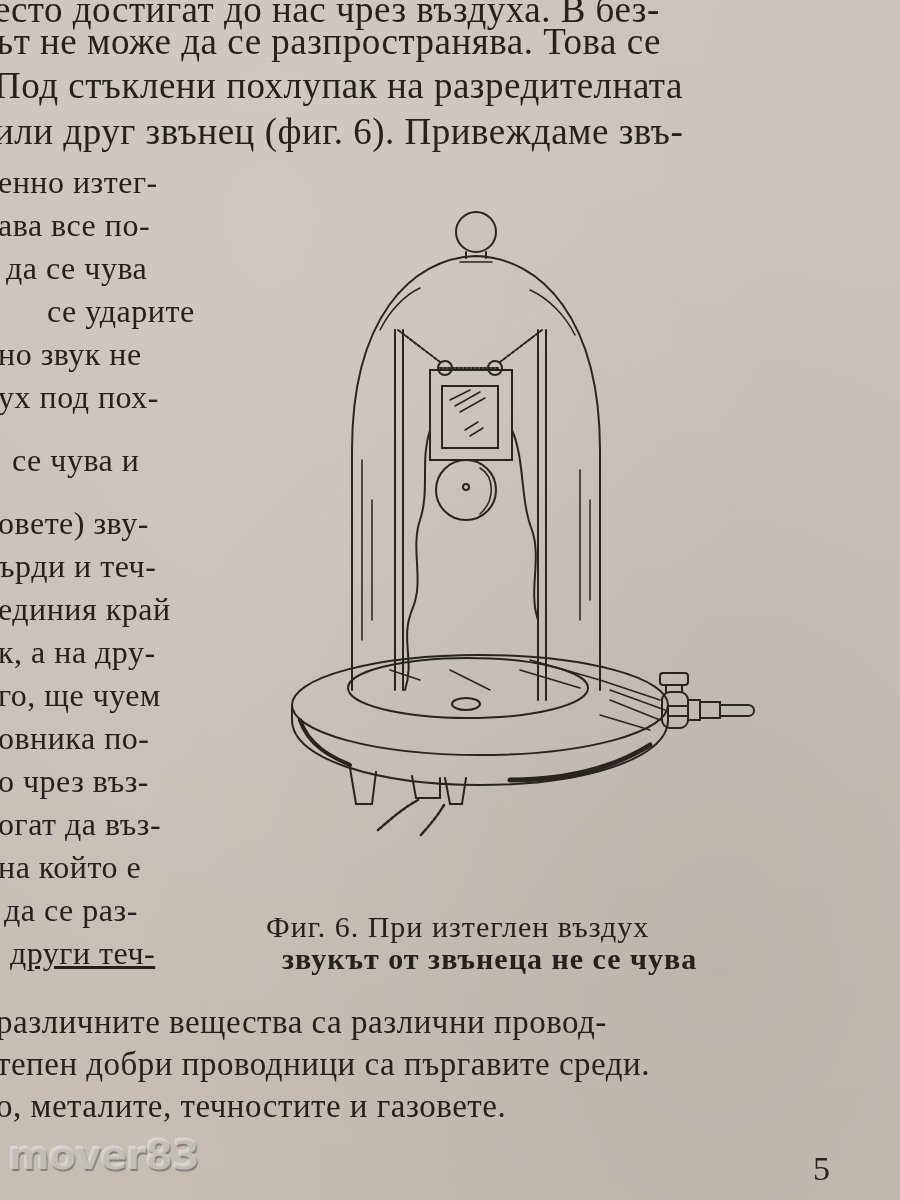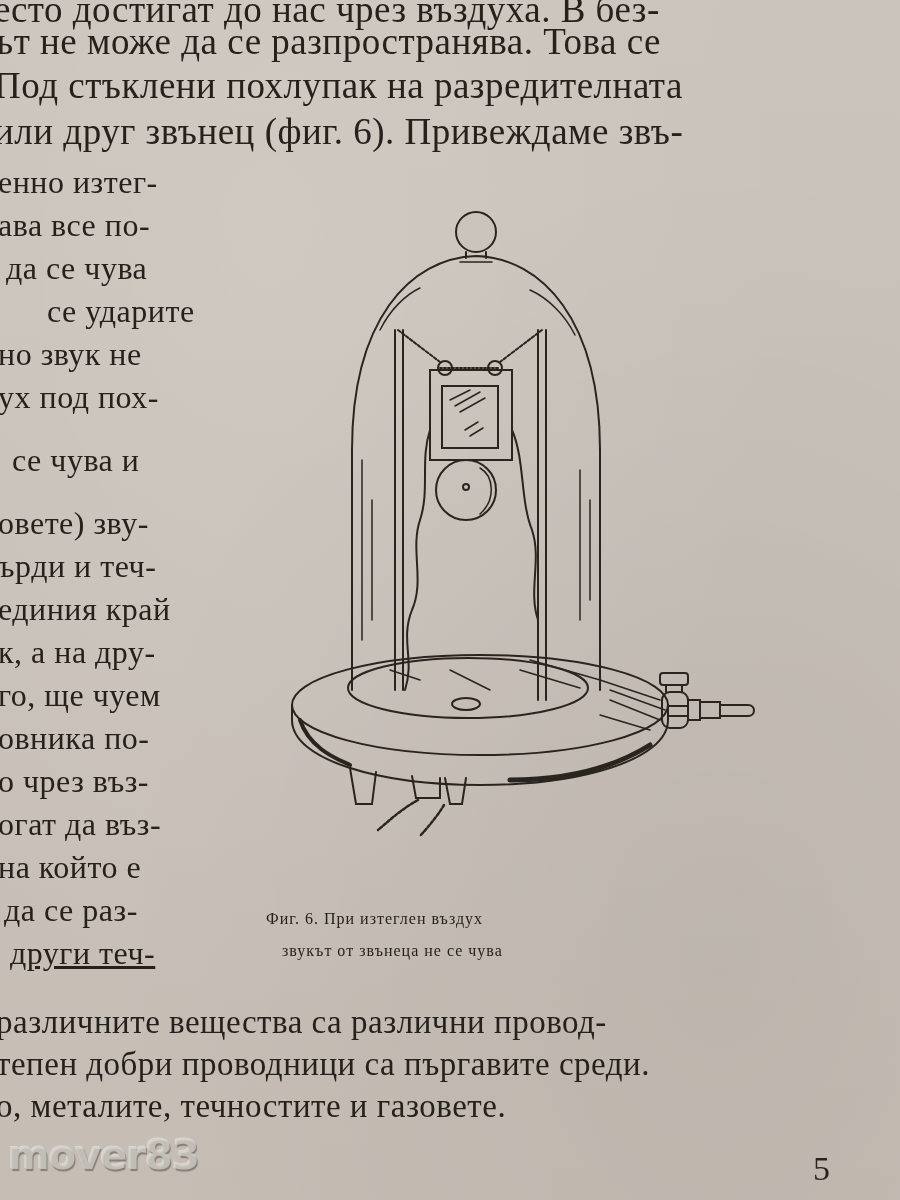--- a/index.html
+++ b/index.html
@@ -15,21 +15,21 @@
     }
     .page { position: absolute; inset: 0; }
     .line {
       position: absolute; white-space: nowrap;
       font-family: "Liberation Serif", "DejaVu Serif", serif;
       color: #26211d; letter-spacing: 0.5px;
     }
     .top .line { font-size: 37px; }
     .side .line { font-size: 32px; }
     .bottom .line { font-size: 33px; }
-    .caption .line { font-size: 16px; letter-spacing: 1px; }
+    .caption .line { font-size: 30px; letter-spacing: 1px; }
     .pagenum { position: absolute; right: 70px; top: 1150px; font-size: 34px;
       font-family: "Liberation Serif", serif; color: #2a2420; }
     .watermark-user {
       position: absolute; left: 8px; top: 1132px; font-size: 40px; font-weight: bold;
       font-family: "DejaVu Sans", sans-serif; color: rgba(210,205,200,0.75);
       text-shadow: 1px 2px 1px rgba(80,75,70,0.55), -1px -1px 0 rgba(255,255,255,0.4);
       letter-spacing: -1px;
       text-align: center;
     }
     .watermark-brand {
@@ -134,21 +134,21 @@
         <rect x="382" y="492" width="26" height="36" rx="8"></rect>
         <path d="M408 500 L420 500 L420 520 L408 520"></path>
         <path d="M420 502 L440 502 L440 518 L420 518"></path>
         <path d="M440 505 L468 505 C476 505 476 516 468 516 L440 516"></path>
       </g>
     </svg>
   </div>
 
   <div class="caption">
     <div class="line" style="left:266px; top:910px;">Фиг. 6. При изтеглен въздух</div>
-    <div class="line" style="left:282px; top:942px;">звукът от звънеца не се чува</div>
+    <div class="line" style="left:282px; top:942px;font-weight:bold;">звукът от звънеца не се чува</div>
   </div>
 
   <div class="bottom">
     <div class="line" style="left:-4px; top:1004px;">различните вещества са различни провод-</div>
     <div class="line" style="left:-4px; top:1046px;">тепен добри проводници са пъргавите среди.</div>
     <div class="line" style="left:-4px; top:1088px;">о, металите, течностите и газовете.</div>
   </div>
 
   <div class="watermark-user">mover83</div>
 

